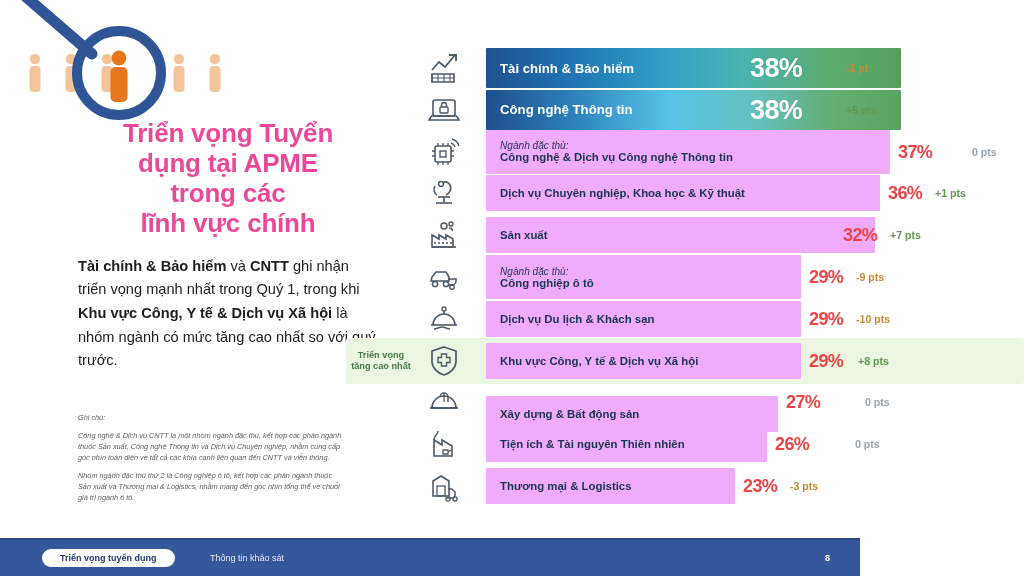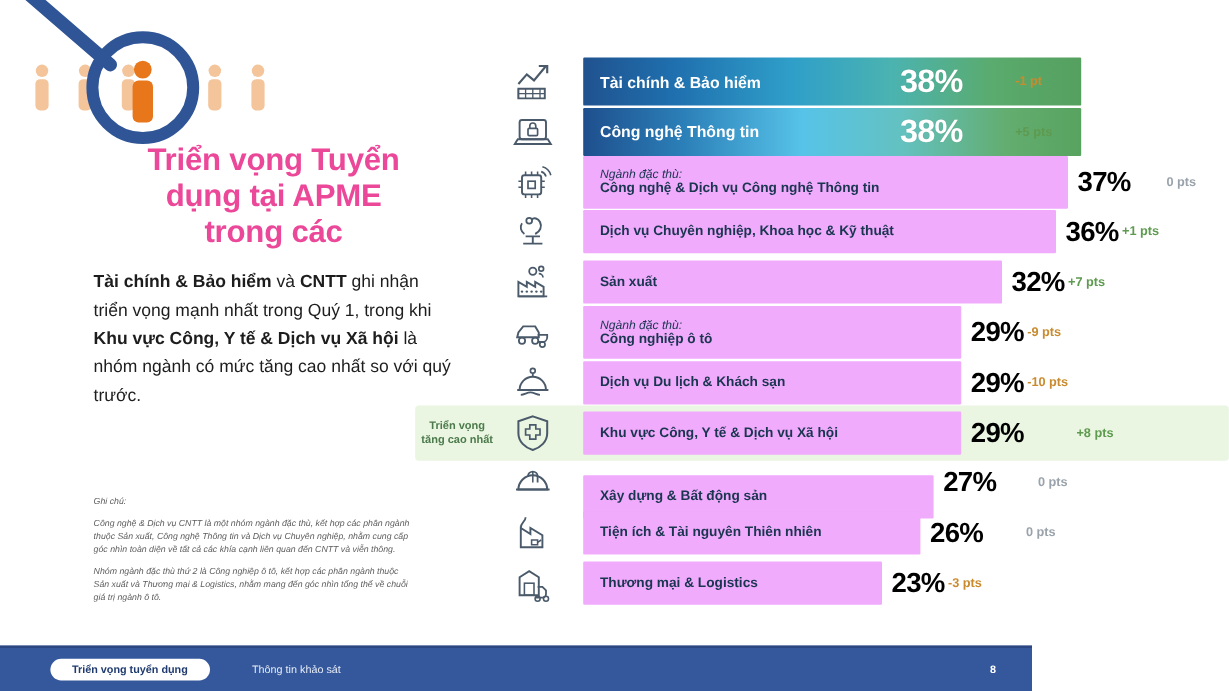--- a/index.html
+++ b/index.html
@@ -80,21 +80,21 @@
     padding-left:14px; font-size:11.4px; font-weight:bold; color:#1a3550;
     white-space:nowrap;
   }
   .bar.grad .bar-label { color:#ffffff; font-size:13.2px; }
 
   .sub { font-style:italic; font-weight:normal; font-size:10.1px; color:#1a3550; display:block; }
   .sub + .main { display:block; }
 
   .pct {
     position:absolute; top:50%; transform:translateY(-50%);
-    font-size:23px; font-weight:bold; color:#000000;
+    font-size:18px; font-weight:bold; color:#ef4444;
     letter-spacing:-0.6px;
   }
   .pct.inbar {
     color:#ffffff; font-size:27px; right:auto;
     text-shadow:0 0 1px rgba(0,0,0,.12);
   }
 
   .chg {
     position:absolute; top:50%; transform:translateY(-50%);
     font-size:10.6px; font-weight:bold; white-space:nowrap;
@@ -156,20 +156,21 @@
 
     <circle cx="119" cy="73" r="42" fill="none" stroke="#2f5596" stroke-width="10"></circle>
   </svg>
 </div>
 
 <div id="left">
   <div id="title">
       <span>Triển vọng Tuyển</span>
       <span>dụng tại APME</span>
       <span>trong các</span>
+      <span>lĩnh vực chính</span>
     </div>
   <div id="lede"><b>Tài chính &amp; Bảo hiểm</b><span> và </span><b>CNTT</b><span> ghi nhận triển vọng mạnh nhất trong Quý 1, trong khi </span><b>Khu vực Công, Y tế &amp; Dịch vụ Xã hội</b><span> là nhóm ngành có mức tăng cao nhất so với quý trước.</span></div>
 </div>
 
 <div id="note">
   <p><span class="ghi">Ghi chú:</span></p>
   <p>Công nghệ &amp; Dịch vụ CNTT là một nhóm ngành đặc thù, kết hợp các phân ngành thuộc Sản xuất, Công nghệ Thông tin và Dịch vụ Chuyên nghiệp, nhằm cung cấp góc nhìn toàn diện về tất cả các khía cạnh liên quan đến CNTT và viễn thông.</p>
   <p>Nhóm ngành đặc thù thứ 2 là Công nghiệp ô tô, kết hợp các phân ngành thuộc Sản xuất và Thương mại &amp; Logistics, nhằm mang đến góc nhìn tổng thể về chuỗi giá trị ngành ô tô.</p>
 </div>
 
@@ -247,21 +248,21 @@
           <circle cx="11" cy="28" r="1" fill="currentColor"></circle>
           <circle cx="15" cy="28" r="1" fill="currentColor"></circle>
           <circle cx="19" cy="28" r="1" fill="currentColor"></circle>
           <circle cx="23" cy="28" r="1" fill="currentColor"></circle>
           <circle cx="27" cy="28" r="1" fill="currentColor"></circle>
           <circle cx="20" cy="11" r="3" fill="none" stroke="currentColor" stroke-width="1.5"></circle>
           <path d="M25 13c2 0 3.5 1.5 3.5 3.2" fill="none" stroke="currentColor" stroke-width="1.4"></path>
           <circle cx="27" cy="9" r="2" fill="none" stroke="currentColor" stroke-width="1.4"></circle>
         </svg>
       </div>
-      <div class="bar" style="width: 349px;">
+      <div class="bar" style="width: 389px;">
         <div class="bar-label">Sản xuất</div>
       </div>
       <div class="pct" style="left: 425px;">32%</div>
       <div class="chg up" style="left: 472px;">+7 pts</div>
     </div>
     <div class="row" style="top: 209px;">
       <div class="icon-cell">
         <svg viewBox="0 0 40 40">
           <path d="M7 24h18v-4l-3-5H12l-4 5z" fill="none" stroke="currentColor" stroke-width="1.6"></path>
           <circle cx="11" cy="27" r="2.6" fill="none" stroke="currentColor" stroke-width="1.5"></circle>
@@ -304,21 +305,21 @@
       <div class="icon-cell">
         <svg viewBox="0 0 40 40">
           <path d="M20 6l12 4v10c0 7-5.5 12-12 14-6.5-2-12-7-12-14V10z" fill="none" stroke="currentColor" stroke-width="1.7"></path>
           <path d="M17.5 13h5v3.5H26v5h-3.5V25h-5v-3.5H14v-5h3.5z" fill="none" stroke="currentColor" stroke-width="1.4"></path>
         </svg>
       </div>
       <div class="bar" style="width: 315px;">
         <div class="bar-label">Khu vực Công, Y tế &amp; Dịch vụ Xã hội</div>
       </div>
       <div class="pct" style="left: 391px;">29%</div>
-      <div class="chg up" style="left: 440px; margin-left: 39px;">+8 pts</div>
+      <div class="chg up" style="left: 440px;">+8 pts</div>
     </div>
     <div class="row" style="top: 334.4px;">
       <div class="icon-cell">
         <svg viewBox="0 0 40 40">
           <path d="M8 26a12 12 0 0124 0z" fill="none" stroke="currentColor" stroke-width="1.7"></path>
           <path d="M16 15a4 4 0 018 0v5" fill="none" stroke="currentColor" stroke-width="1.5"></path>
           <path d="M6 26h28" stroke="currentColor" stroke-width="1.7"></path>
           <path d="M20 11v9" stroke="currentColor" stroke-width="1.3"></path>
         </svg>
       </div>

